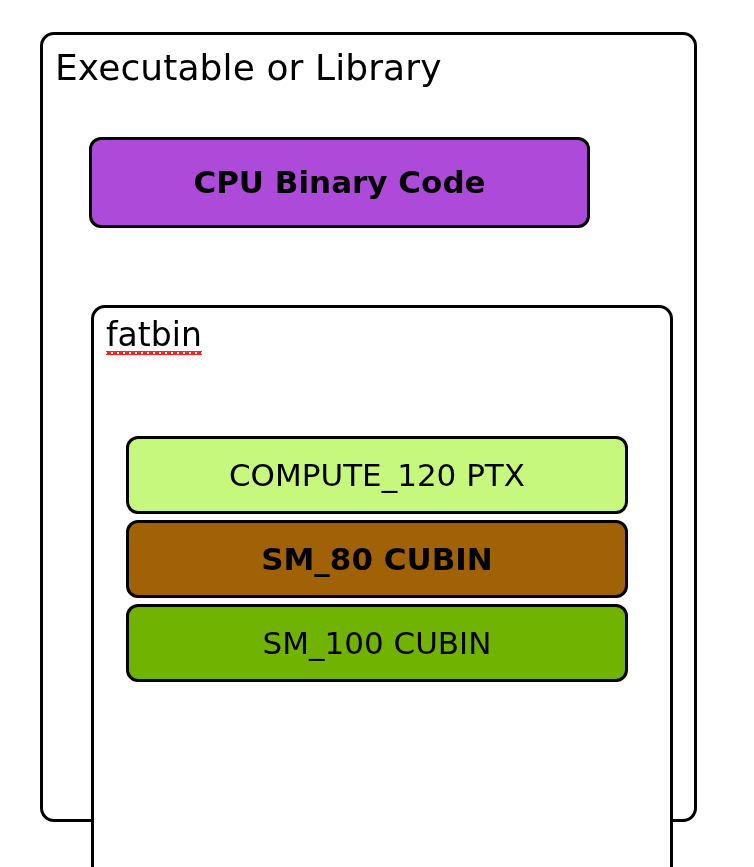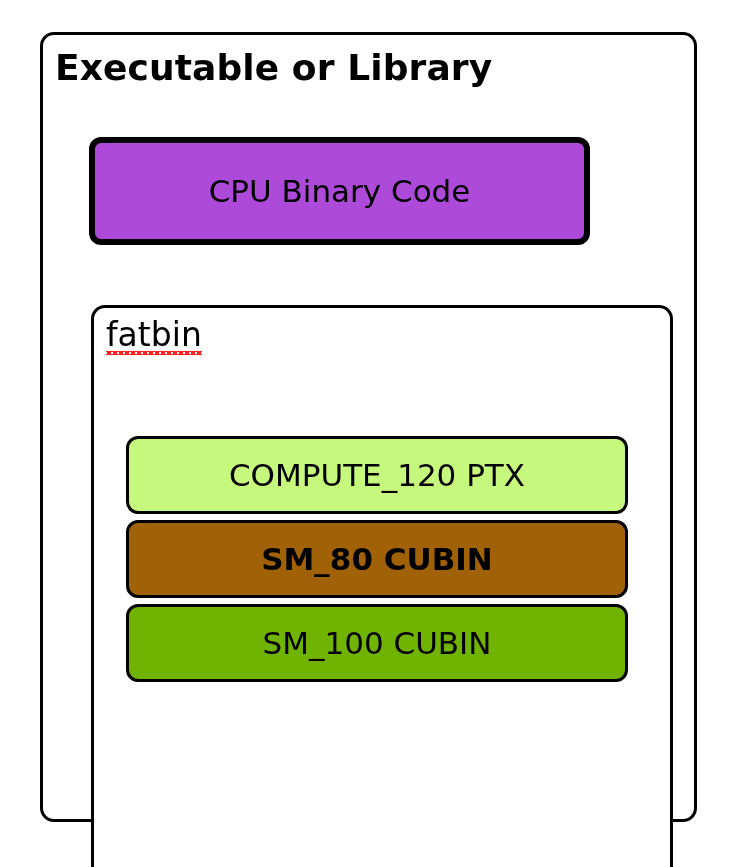--- a/index.html
+++ b/index.html
@@ -37,40 +37,41 @@
     border-radius: 14px;
     background: #ffffff;
   }
 
   .outer-title {
     position: absolute;
     left: 12px;
     top: 14px;
     font-size: 36px;
     line-height: 1.05;
-    font-weight: 700;
+    font-weight: 400;
     letter-spacing: 0.1px;
     white-space: nowrap;
     color: #000000;
   }
 
   
   .cpu-box {
     position: absolute;
     left: 46px;
     top: 102px;
     width: 501px;
-    height: 108px;
+    height: 91px;
     box-sizing: border-box;
-    border: 6px solid #fca5a5;
+    border: 3px solid #fca5a5;
     border-radius: 12px;
     background: #ae4ad9;
     display: flex;
     align-items: center;
     justify-content: center;
+    font-weight: bold;
   }
   .cpu-box-label {
     font-size: 31px;
     line-height: 1;
     color: #000000;
     white-space: nowrap;
   }
 
   
   .fatbin-box {

